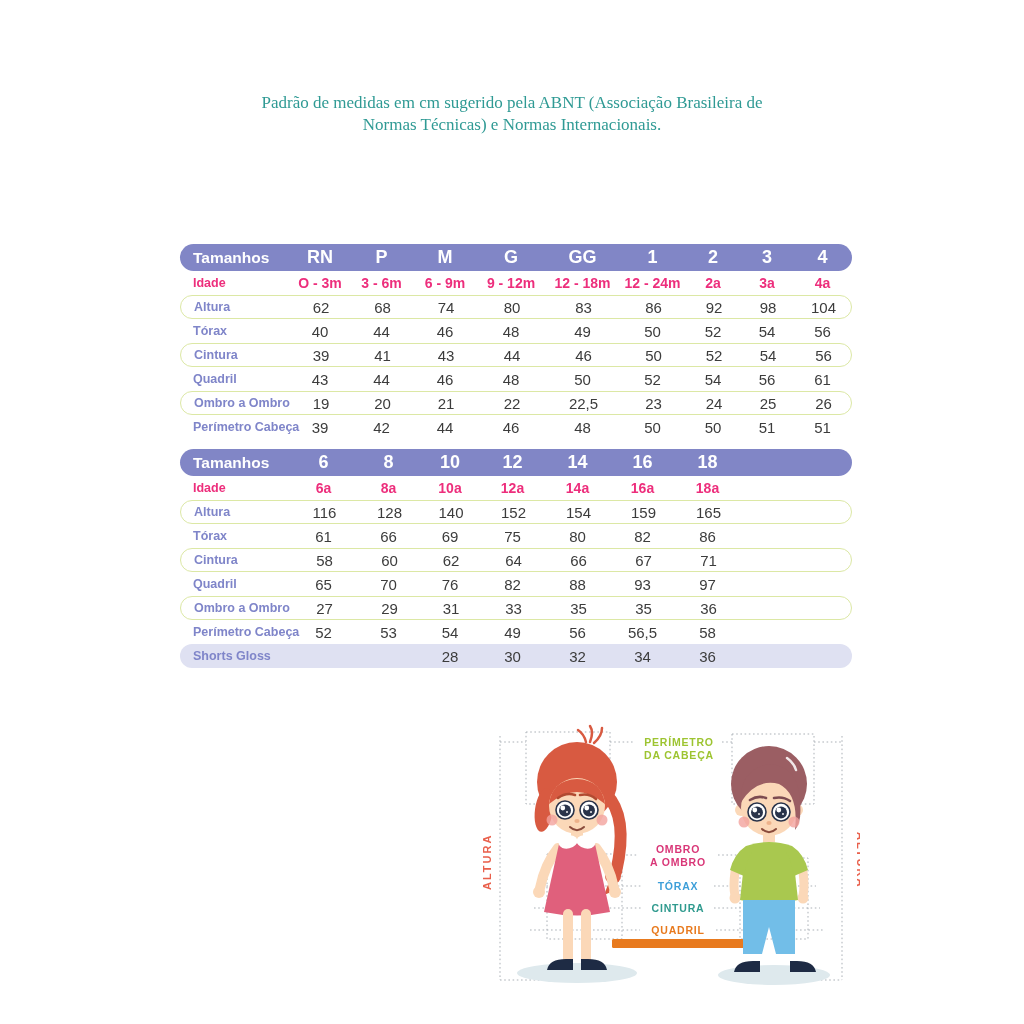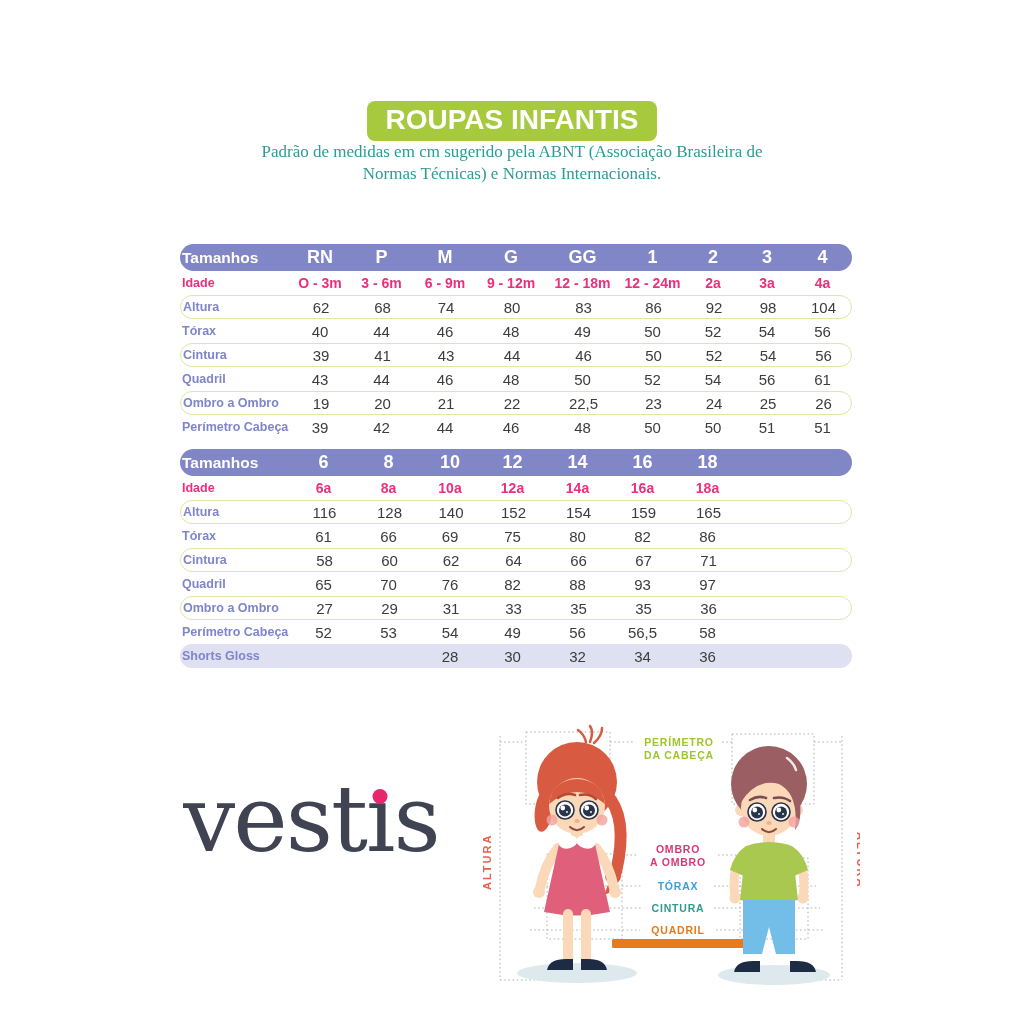--- a/index.html
+++ b/index.html
@@ -36,21 +36,21 @@
   }
   .t-head .t-cell{color:#fff;font-size:18px;font-weight:bold;}
   .t-head .t-label-cell{color:#fff;font-size:15.5px;}
   .t-row.outlined{border:1.6px solid var(--row-outline,#DCE8A5);}
   .t-row.filled{background:var(--filled-row,#DFE1F2);}
   .t-cell{
     text-align:center;font-size:15px;color:var(--value-gray,#3C3C3C);
     white-space:nowrap;overflow:visible;
   }
   .t-label-cell{
-    text-align:left;padding-left:2px;font-size:12.5px;font-weight:bold;
+    text-align:left;padding-left:13px;font-size:12.5px;font-weight:bold;
     color:var(--label-purple,#7F85C9);
   }
   .t-row.idade .t-cell{color:var(--idade-pink,#ED2E7C);font-weight:bold;font-size:14px;}
   .t-row.idade .t-label-cell{color:var(--idade-pink,#ED2E7C);font-size:12.5px;}
   
   .logo{
     position:absolute;left:148px;top:772px;width:326px;height:110px;
     text-align:center;font-family:"DejaVu Serif","Liberation Serif",serif;
     font-size:92px;line-height:1.05;color:var(--logo-dark,#3F4352);
     letter-spacing:-2px;
@@ -69,21 +69,20 @@
   .fig-altura{letter-spacing:2px;font-size:11px;}
   .dot-line{fill:none;stroke:#ABB1B7;stroke-width:1;stroke-dasharray:1.6 2.6;}
 </style>
 </head>
 <body>
 
 <div class="page">
 
   <div class="hdr">
     <br>
-    <div class="badge">ROUPAS INFANTIS</div>
     <p class="desc">Padrão de medidas em cm sugerido pela ABNT (Associação Brasileira de Normas Técnicas) e Normas Internacionais.</p>
   </div>
 
   <div id="table1" class="size-table">
       <div class="t-row t-head">
         <div class="t-cell t-label-cell">Tamanhos</div>
         <div class="t-cell">RN</div>
         <div class="t-cell">P</div>
         <div class="t-cell">M</div>
         <div class="t-cell">G</div>
@@ -264,21 +263,20 @@
         <div class="t-cell"></div>
         <div class="t-cell"></div>
         <div class="t-cell">28</div>
         <div class="t-cell">30</div>
         <div class="t-cell">32</div>
         <div class="t-cell">34</div>
         <div class="t-cell">36</div>
       </div>
     </div>
 
-  <div class="logo"><span>vest</span><span class="logo-i"><span>ı</span><span class="logo-dot"></span></span><span>s</span></div>
 
   <div class="figure">
     <svg width="378" height="305" viewBox="0 0 378 305" xmlns="http://www.w3.org/2000/svg">
 
       <g>
         <line class="dot-line" x1="18" y1="14" x2="18" y2="258"></line>
         <line class="dot-line" x1="360" y1="14" x2="360" y2="258"></line>
         <rect class="dot-line" x="44" y="10" width="84" height="72"></rect>
         <rect class="dot-line" x="250" y="12" width="82" height="70"></rect>
         <line class="dot-line" x1="18" y1="20" x2="44" y2="20"></line>

